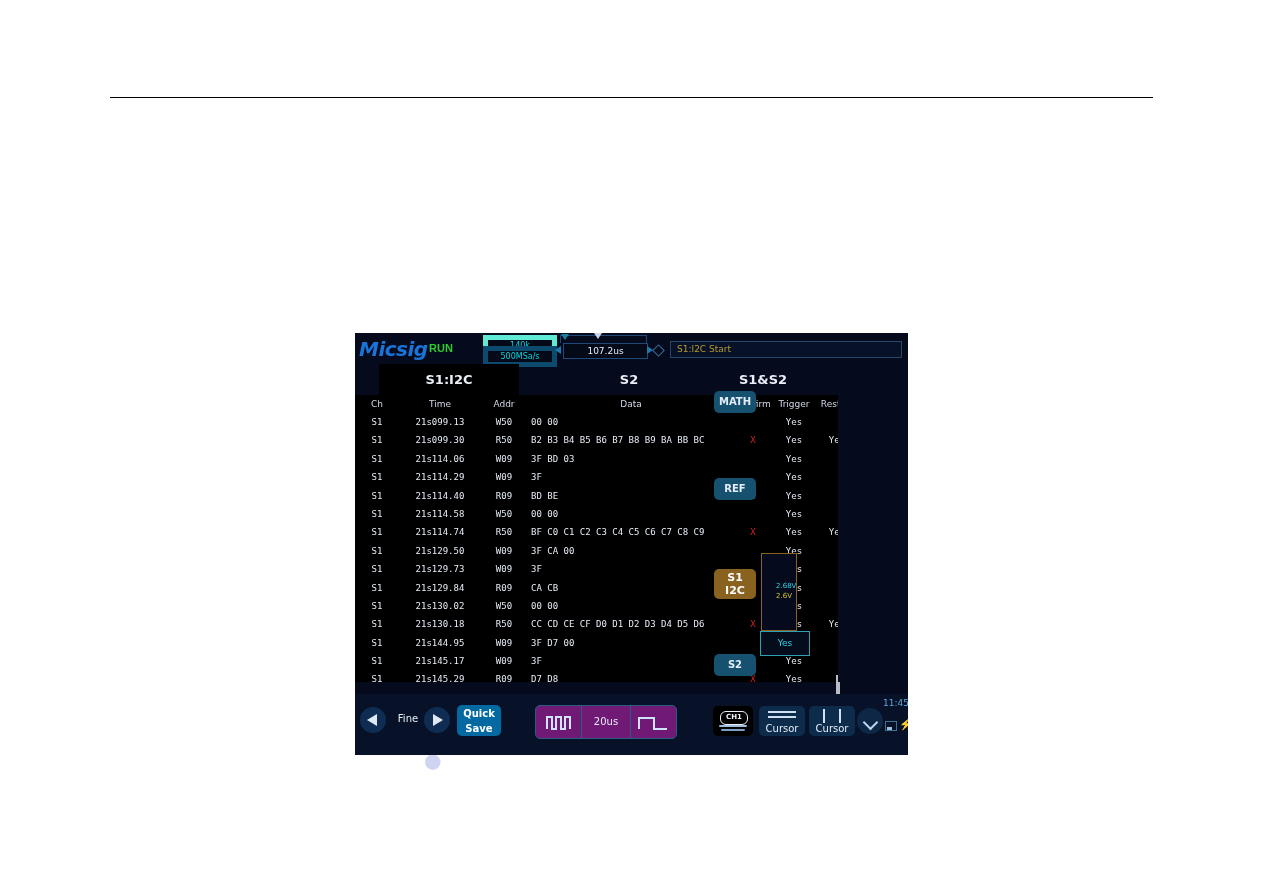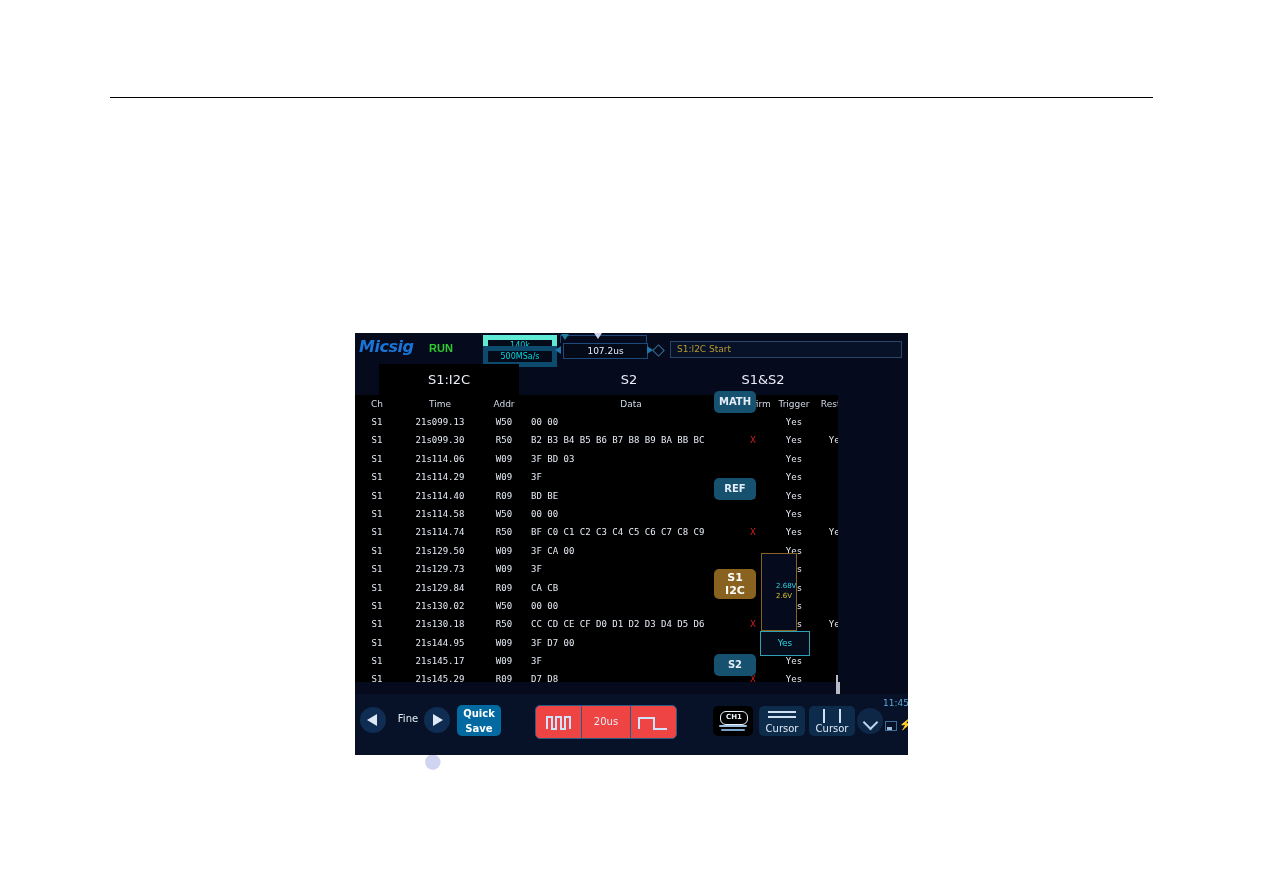--- a/index.html
+++ b/index.html
@@ -31,21 +31,21 @@
   .device{
     position:absolute;left:355px;top:333px;width:553px;height:422px;
     background:#050b1c;
     overflow:hidden;
   }
   
   .topbar{position:absolute;left:0;top:0;width:553px;height:28px;background:#050b1c;}
   .logo{
     position:absolute;left:4px;top:4px;
     font-family:"DejaVu Sans",sans-serif;
-    font-size:16px;font-style:italic;font-weight:700;
+    font-size:20px;font-style:italic;font-weight:700;
     color:#1a74d8;letter-spacing:-0.5px;
   }
   .runstate{
     position:absolute;left:74px;top:9px;
     font-size:11px;font-weight:700;color:#2fcc2f;
   }
   .mem-box{
     position:absolute;left:128px;top:2px;width:64px;height:11px;
     border:5px solid #5eead4;background:#040a18;
     color:#00d7e0;font-size:8px;text-align:center;line-height:11px;
@@ -82,21 +82,21 @@
   }
   .trigbox span{
     position:absolute;left:6px;top:2px;color:#b9992f;font-size:9px;
     font-family:"DejaVu Sans",sans-serif;
   }
 
   
   .tabs{position:absolute;left:0;top:31px;width:553px;height:31px;}
   .tab{
     position:absolute;top:0;height:31px;line-height:31px;text-align:center;
-    color:#e9eef8;font-size:13px;font-family:"DejaVu Sans",sans-serif;
+    color:#e9eef8;font-size:13px;font-family:"DejaVu Sans",sans-serif;font-weight:bold;
   }
   .tab.sel{background:#000000;}
   .tab-a{left:24px;width:140px;}
   
   .tablewrap{
     position:absolute;left:0;top:62px;width:623px;height:287px;background:#000000;
   }
   .thead{position:absolute;left:0;top:0;width:553px;height:18px;}
   .thead div{
     position:absolute;top:0;color:#cfd8e6;font-size:9px;line-height:18px;
@@ -164,21 +164,21 @@
     position:absolute;left:37px;top:19px;width:32px;text-align:center;
     color:#e4edf7;font-size:10px;font-family:"DejaVu Sans",sans-serif;
   }
   .qsave{
     position:absolute;left:102px;top:11px;width:44px;height:31px;border-radius:5px;
     background:#0369a1;color:#fff;font-size:10px;font-weight:700;text-align:center;
     line-height:15px;padding-top:1px;box-sizing:border-box;font-family:"DejaVu Sans",sans-serif;
   }
   .tgroup{
     position:absolute;left:180px;top:11px;width:140px;height:32px;
-    border:1px solid #2a5b86;border-radius:5px;background:#ef4444;
+    border:1px solid #2a5b86;border-radius:5px;background:#701a75;
   }
   .tgroup .div{position:absolute;top:0;width:1px;height:32px;background:#2a5b86;}
   .tgroup .tlabel{
     position:absolute;left:46px;top:0;width:48px;height:32px;line-height:32px;
     text-align:center;color:#e4edf7;font-size:10px;font-family:"DejaVu Sans",sans-serif;
   }
   .ch1{
     position:absolute;left:358px;top:12px;width:40px;height:30px;border-radius:5px;
     background:#000000;
   }

